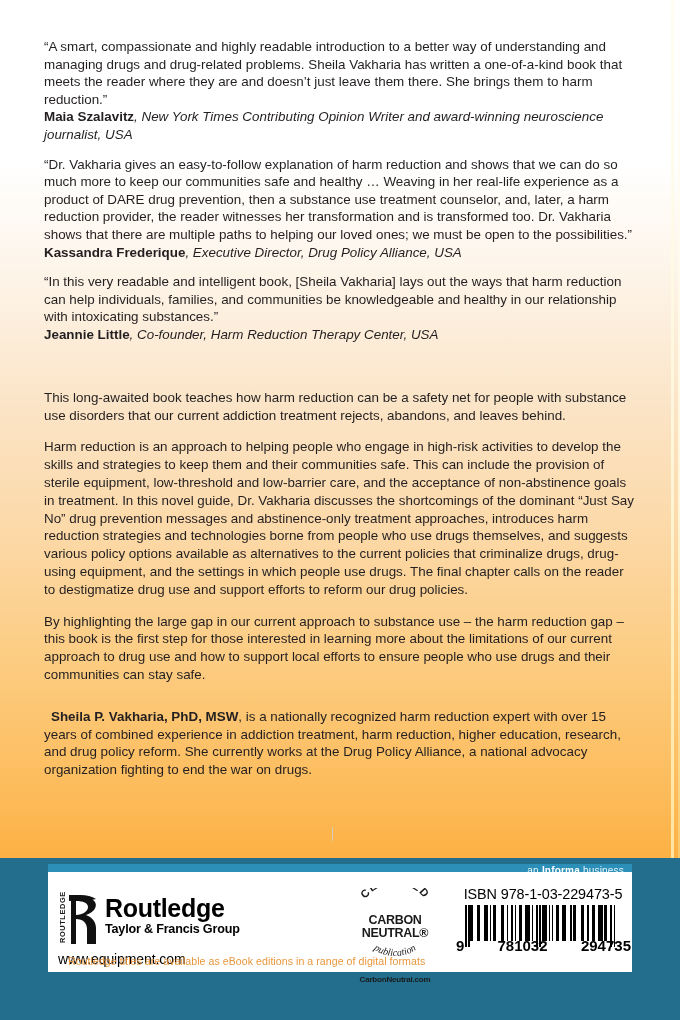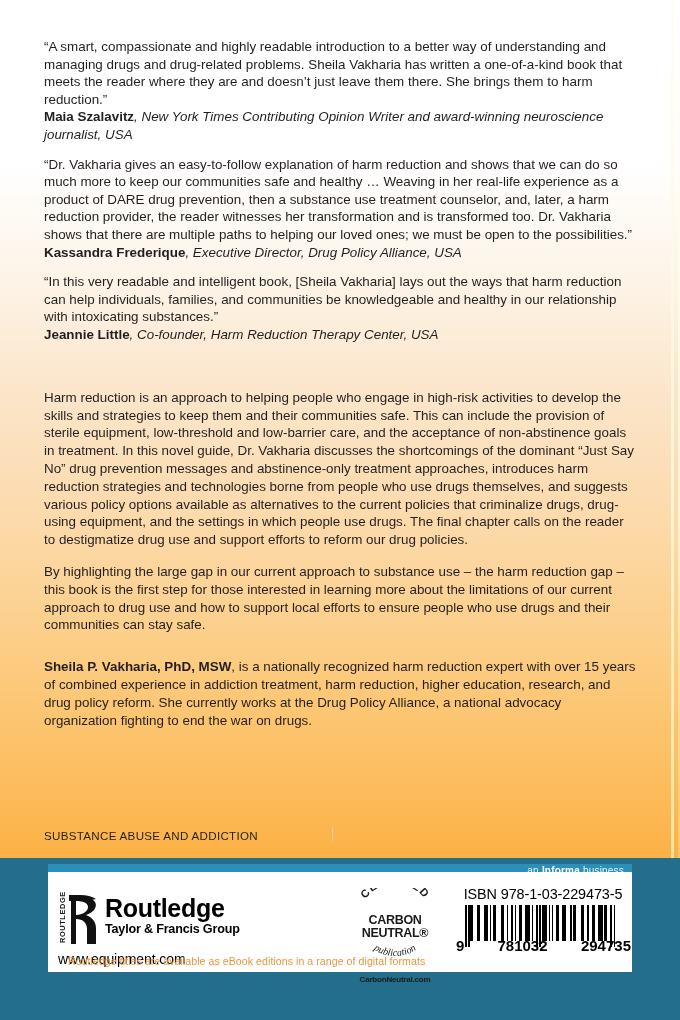--- a/index.html
+++ b/index.html
@@ -76,21 +76,21 @@
     color: #231f20;
     margin-bottom: 14px;
   }
 
   .author-para {
     font-size: 13.4px;
     line-height: 17.8px;
     color: #231f20;
     margin-top: 24px;
   }
-  .author-para .author-name { font-weight: bold; }
+  .author-para .author-name { font-weight: bold; margin-left: 7px; }
 
   .subject-line {
     position: absolute;
     left: 44px;
     top: 829px;
     font-size: 11.6px;
     letter-spacing: 0.3px;
     color: #231f20;
   }
 
@@ -291,29 +291,29 @@
       <span class="attrib-name">Kassandra Frederique</span><span class="attrib-role">, Executive Director, Drug Policy Alliance, USA</span>
     </div>
 
     <div class="blurb">
       <span>“In this very readable and intelligent book, [Sheila Vakharia] lays out the ways that harm reduction can help individuals, families, and communities be knowledgeable and healthy in our relationship with intoxicating substances.”</span><br>
       <span class="attrib-name">Jeannie Little</span><span class="attrib-role">, Co-founder, Harm Reduction Therapy Center, USA</span>
     </div>
 
     <div class="gap-lg"></div>
 
+    <p class="body-para">This long-awaited book teaches how harm reduction can be a safety net for people with substance use disorders that our current addiction treatment rejects, abandons, and leaves behind.</p>
     <p class="body-para">Harm reduction is an approach to helping people who engage in high-risk activities to develop the skills and strategies to keep them and their communities safe. This can include the provision of sterile equipment, low-threshold and low-barrier care, and the acceptance of non-abstinence goals in treatment. In this novel guide, Dr. Vakharia discusses the shortcomings of the dominant “Just Say No” drug prevention messages and abstinence-only treatment approaches, introduces harm reduction strategies and technologies borne from people who use drugs themselves, and suggests various policy options available as alternatives to the current policies that criminalize drugs, drug-using equipment, and the settings in which people use drugs. The final chapter calls on the reader to destigmatize drug use and support efforts to reform our drug policies.</p>
     <p class="body-para">By highlighting the large gap in our current approach to substance use – the harm reduction gap – this book is the first step for those interested in learning more about the limitations of our current approach to drug use and how to support local efforts to ensure people who use drugs and their communities can stay safe.</p>
 
     <p class="author-para">
       <span class="author-name">Sheila P. Vakharia, PhD, MSW</span><span>, is a nationally recognized harm reduction expert with over 15 years of combined experience in addiction treatment, harm reduction, higher education, research, and drug policy reform. She currently works at the Drug Policy Alliance, a national advocacy organization fighting to end the war on drugs.</span>
     </p>
   </div>
 
-  <div class="subject-line">SUBSTANCE ABUSE AND ADDICTION</div>
   <div class="tick-mark"></div>
 
   <div class="footer">
 
     <div class="informa-bar">
       <div class="informa-text"><span>an </span><b>Informa</b><span> business</span></div>
     </div>
 
     <div class="footer-panel"></div>
   </div>

